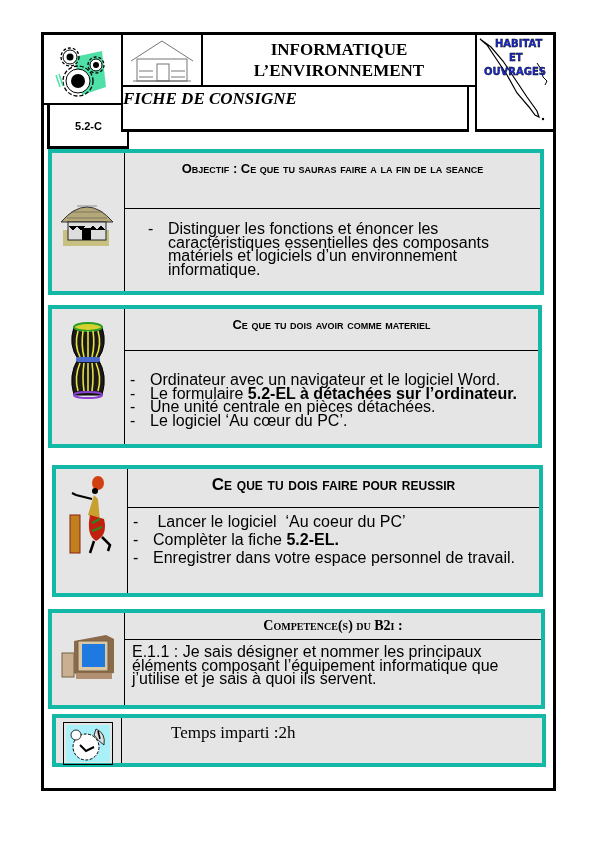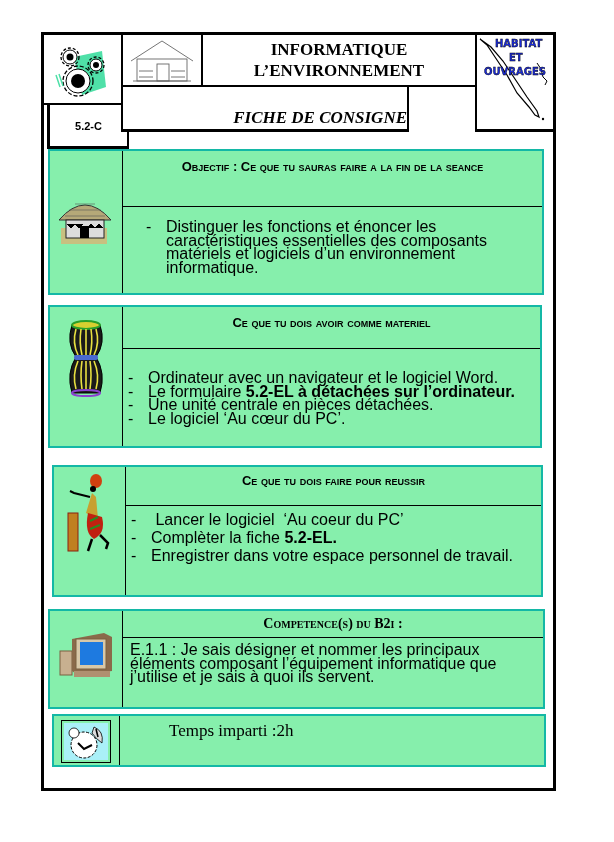--- a/index.html
+++ b/index.html
@@ -11,27 +11,27 @@
     
     .hdr { position: absolute; border: 2px solid #000; background: #fff; }
     .h-logo { left: 41px; top: 32px; width: 82px; height: 73px; border-width: 3px 2px 2px 3px; }
     .h-code { left: 47px; top: 103px; width: 82px; height: 46px; border-width: 2px 2px 3px 3px;
       display: flex; align-items: center; justify-content: center;
       font-family: Liberation Sans, sans-serif; font-weight: bold; font-size: 11px; }
     .h-house { left: 121px; top: 32px; width: 82px; height: 55px; border-width: 3px 2px 2px 2px; }
     .h-title { left: 201px; top: 32px; width: 276px; height: 55px; border-width: 3px 2px 2px 2px;
       display: flex; flex-direction: column; align-items: center; justify-content: center;
       font-family: "Liberation Serif", serif; font-weight: bold; font-size: 17px; line-height: 21px; }
-    .h-sub { left: 121px; top: 85px; width: 288px; height: 47px; border-width: 2px 2px 3px 2px;
-      padding-top: 21px; text-align: right;
+    .h-sub { left: 121px; top: 85px; width: 348px; height: 47px; border-width: 2px 2px 3px 2px;
+      padding-top: 2px; text-align: left;
       font-family: "Liberation Serif", serif; font-style: italic; font-weight: bold; font-size: 17px; }
     .h-map { left: 475px; top: 32px; width: 81px; height: 100px; border-width: 3px 3px 3px 2px; }
 
     
-    .sec { position: absolute; border: 2px solid #14b8a6; background: #86efac; }
+    .sec { position: absolute; border: 4px solid #14b8a6; background: #e5e5e5; }
     .sec .icol { position: absolute; left: 0; top: 0; bottom: 0; border-right: 1px solid #000; }
     .sec .ttl { position: absolute; right: 0; top: 0; border-bottom: 1px solid #000;
       font-weight: bold; font-size: 12px; text-align: center; }
     .sec .body { position: absolute; right: 0; bottom: 0; font-size: 16px; line-height: 13.5px; }
     .sc { font-variant: small-caps; }
 
     ul.dash { list-style: none; }
     ul.dash li { position: relative; padding-left: 23px; }
     ul.dash li::before { content: "-"; position: absolute; left: 3px; }
     .temps { font-family: "Liberation Serif", serif; font-size: 17px; }
@@ -169,21 +169,21 @@
       <path d="M22,40 Q18,60 28,66 Q40,60 36,44 Z" fill="#c02010"></path>
       <g stroke="#2a8a20" stroke-width="2">
           <line x1="24" y1="48" x2="32" y2="44"></line>
           <line x1="24" y1="56" x2="34" y2="52"></line>
         </g>
       <path d="M24,24 L8,20 L4,18" stroke="#000" stroke-width="2" fill="none"></path>
       <path d="M26,66 L22,78 M34,62 L42,70 L40,76" stroke="#000" stroke-width="2.5" fill="none"></path>
     </svg>
   </div>
   <div class="ttl" style="left:72px;height:39px;padding-top:6px;">
-    <span style="font-variant:small-caps;font-size:13px;">Ce que tu dois faire pour reussir</span>
+    <span style="font-variant:small-caps;font-size:17px;">Ce que tu dois faire pour reussir</span>
   </div>
   <div class="body" style="left:72px;top:39px;padding:5px 10px 0 2px;line-height:18px;">
     <ul class="dash">
       <li><span style="white-space:pre"> Lancer le logiciel  ‘Au coeur du PC’</span></li>
       <li><span>Complèter la fiche </span><b>5.2</b><b>-EL.</b></li>
       <li><span>Enregistrer dans votre espace personnel de travail.</span></li>
     </ul>
   </div>
 </div>
 

